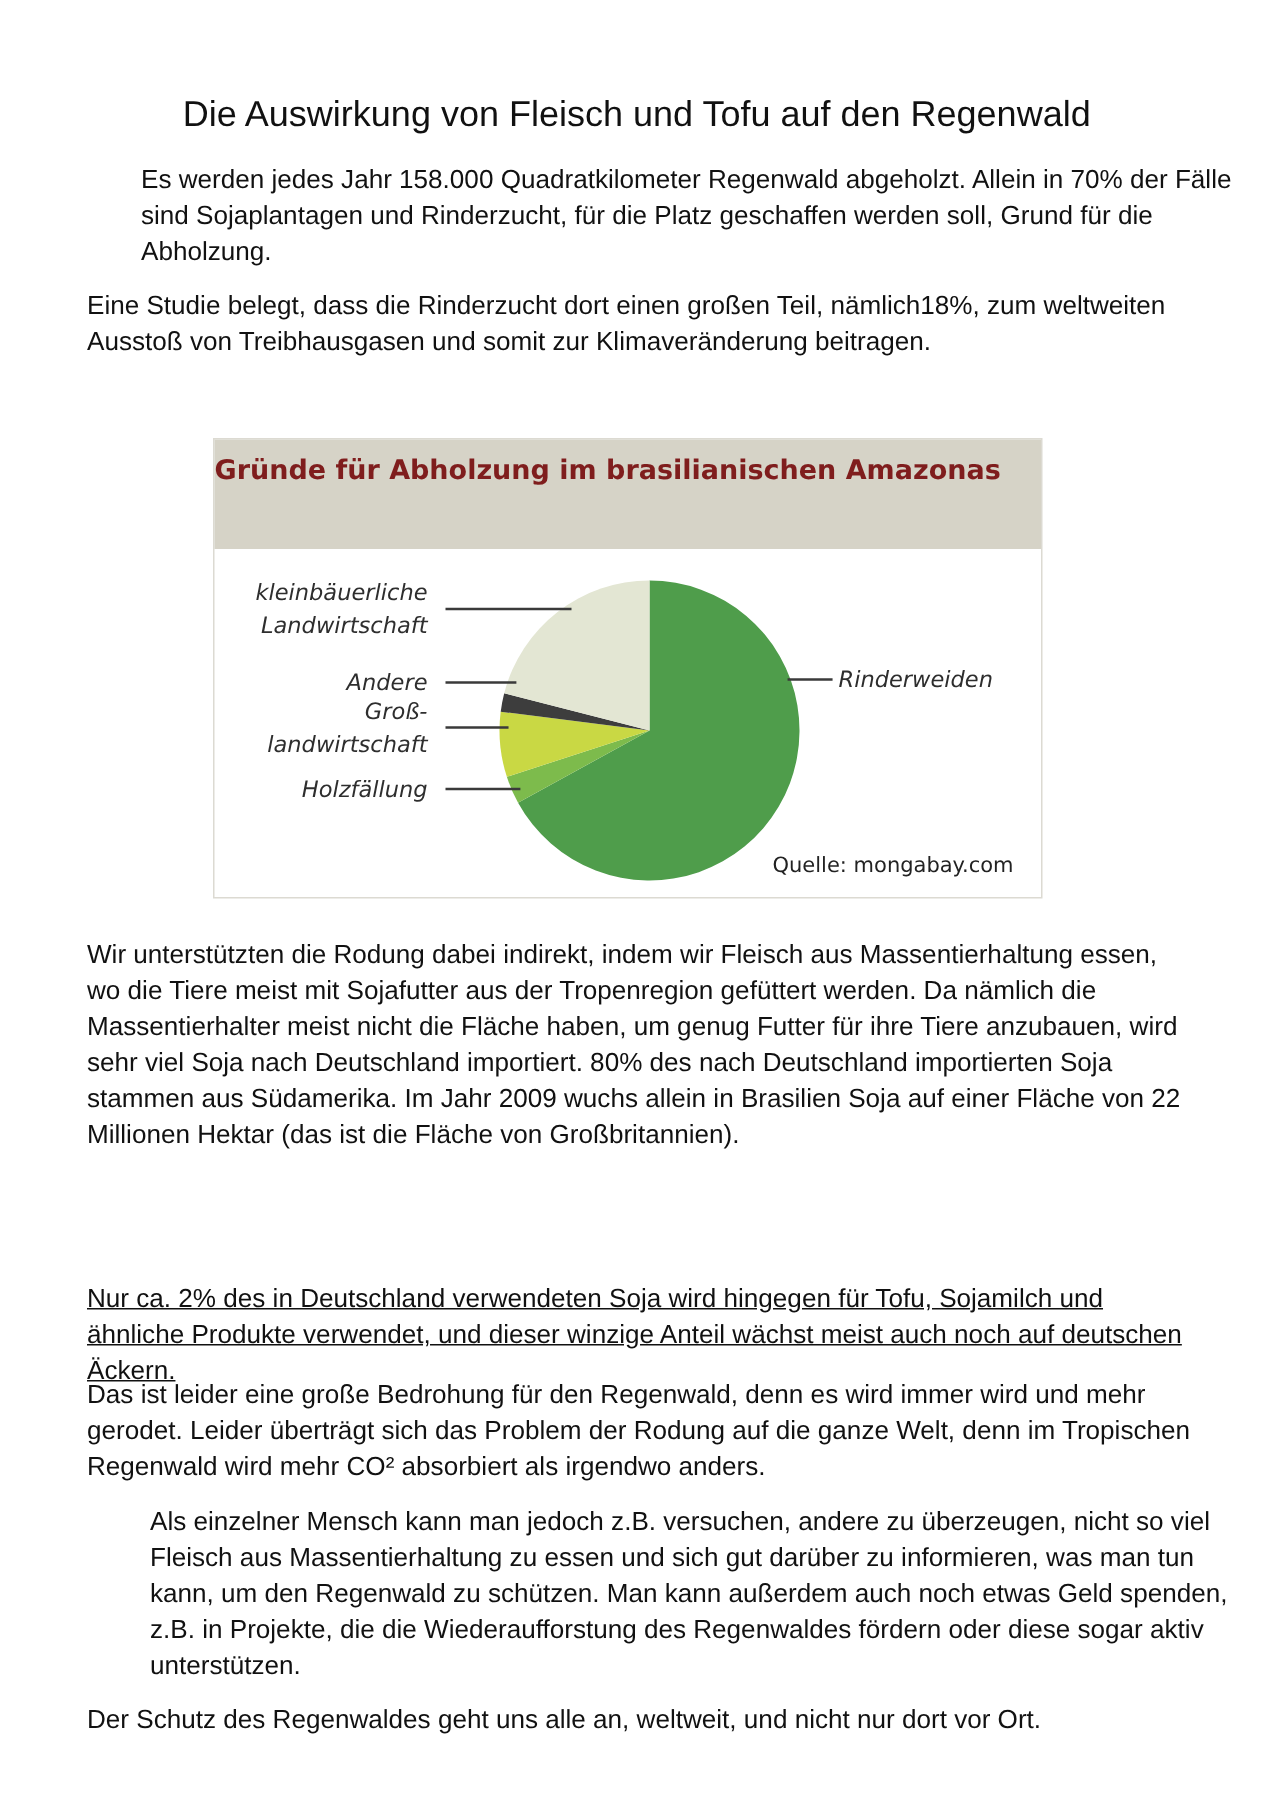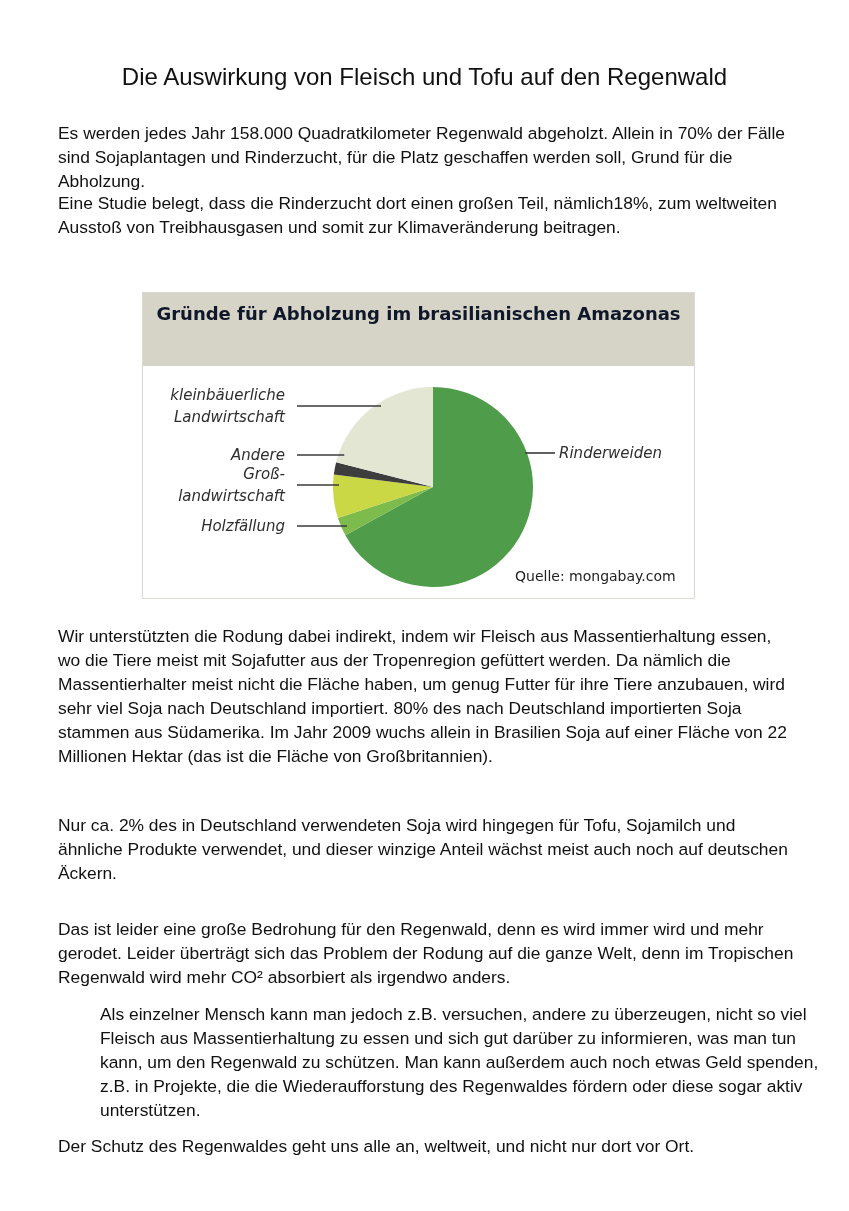--- a/index.html
+++ b/index.html
@@ -1,33 +1,33 @@
 <!DOCTYPE html>
 <html><head>
 <meta charset="utf-8">
 <style>
   html, body { margin: 0; padding: 0; background: #ffffff; }
   body { width: 849px; height: 1211px; position: relative; overflow: hidden;
          font-family: "Liberation Sans", sans-serif; color: #111; }
   .title { position: absolute; left: 0; width: 849px; top: 61px; text-align: center;
            font-size: 24px; line-height: 32px; }
   .para { position: absolute; left: 58px; width: 740px; font-size: 17.4px; line-height: 24px; margin: 0; }
-  #p1 { top: 121px; }
+  #p1 { top: 107px; margin-left: 36px; }
   #p2 { top: 191px; }
   #p3 { top: 624px; }
-  #p4 { top: 813px; }
+  #p4 { top: 853px; text-decoration: underline; }
   #p5 { top: 917px; }
   #p6 { top: 1002px; margin-left: 42px; }
   #p7 { top: 1134px; }
 
   .chart-box { position: absolute; left: 142px; top: 292px; width: 553px; height: 307px;
                border: 1.5px solid #dcdad2; background: #fff; box-sizing: border-box; }
   .chart-header { position: absolute; left: 0; top: 0; right: 0; height: 73px; background: #d6d3c7;
-                  font-family: "DejaVu Sans", sans-serif; font-weight: bold; color: #0f172a;
-                  text-align: center; font-size: 18px; line-height: 31px; padding-top: 5px; box-sizing: border-box; }
+                  font-family: "DejaVu Sans", sans-serif; font-weight: bold; color: #7f1d1d;
+                  text-align: left; font-size: 18px; line-height: 31px; padding-top: 5px; box-sizing: border-box; }
   .chart-svg { position: absolute; left: 0; top: 0; }
   .lbl { font-family: "DejaVu Sans", sans-serif; font-style: italic; font-size: 15px; fill: #2e2e2e; }
   .src { font-family: "DejaVu Sans", sans-serif; font-size: 14px; fill: #222; }
 </style>
 </head>
 <body>
 
 <div class="title">Die Auswirkung von Fleisch und Tofu auf den Regenwald</div>
 <p class="para" id="p1">Es werden jedes Jahr 158.000 Quadratkilometer Regenwald abgeholzt. Allein in 70% der Fälle sind Sojaplantagen und Rinderzucht, für die Platz geschaffen werden soll, Grund für die Abholzung.</p>
 <p class="para" id="p2">Eine Studie belegt, dass die Rinderzucht dort einen großen Teil, nämlich18%, zum weltweiten Ausstoß von Treibhausgasen und somit zur Klimaveränderung beitragen.</p>

